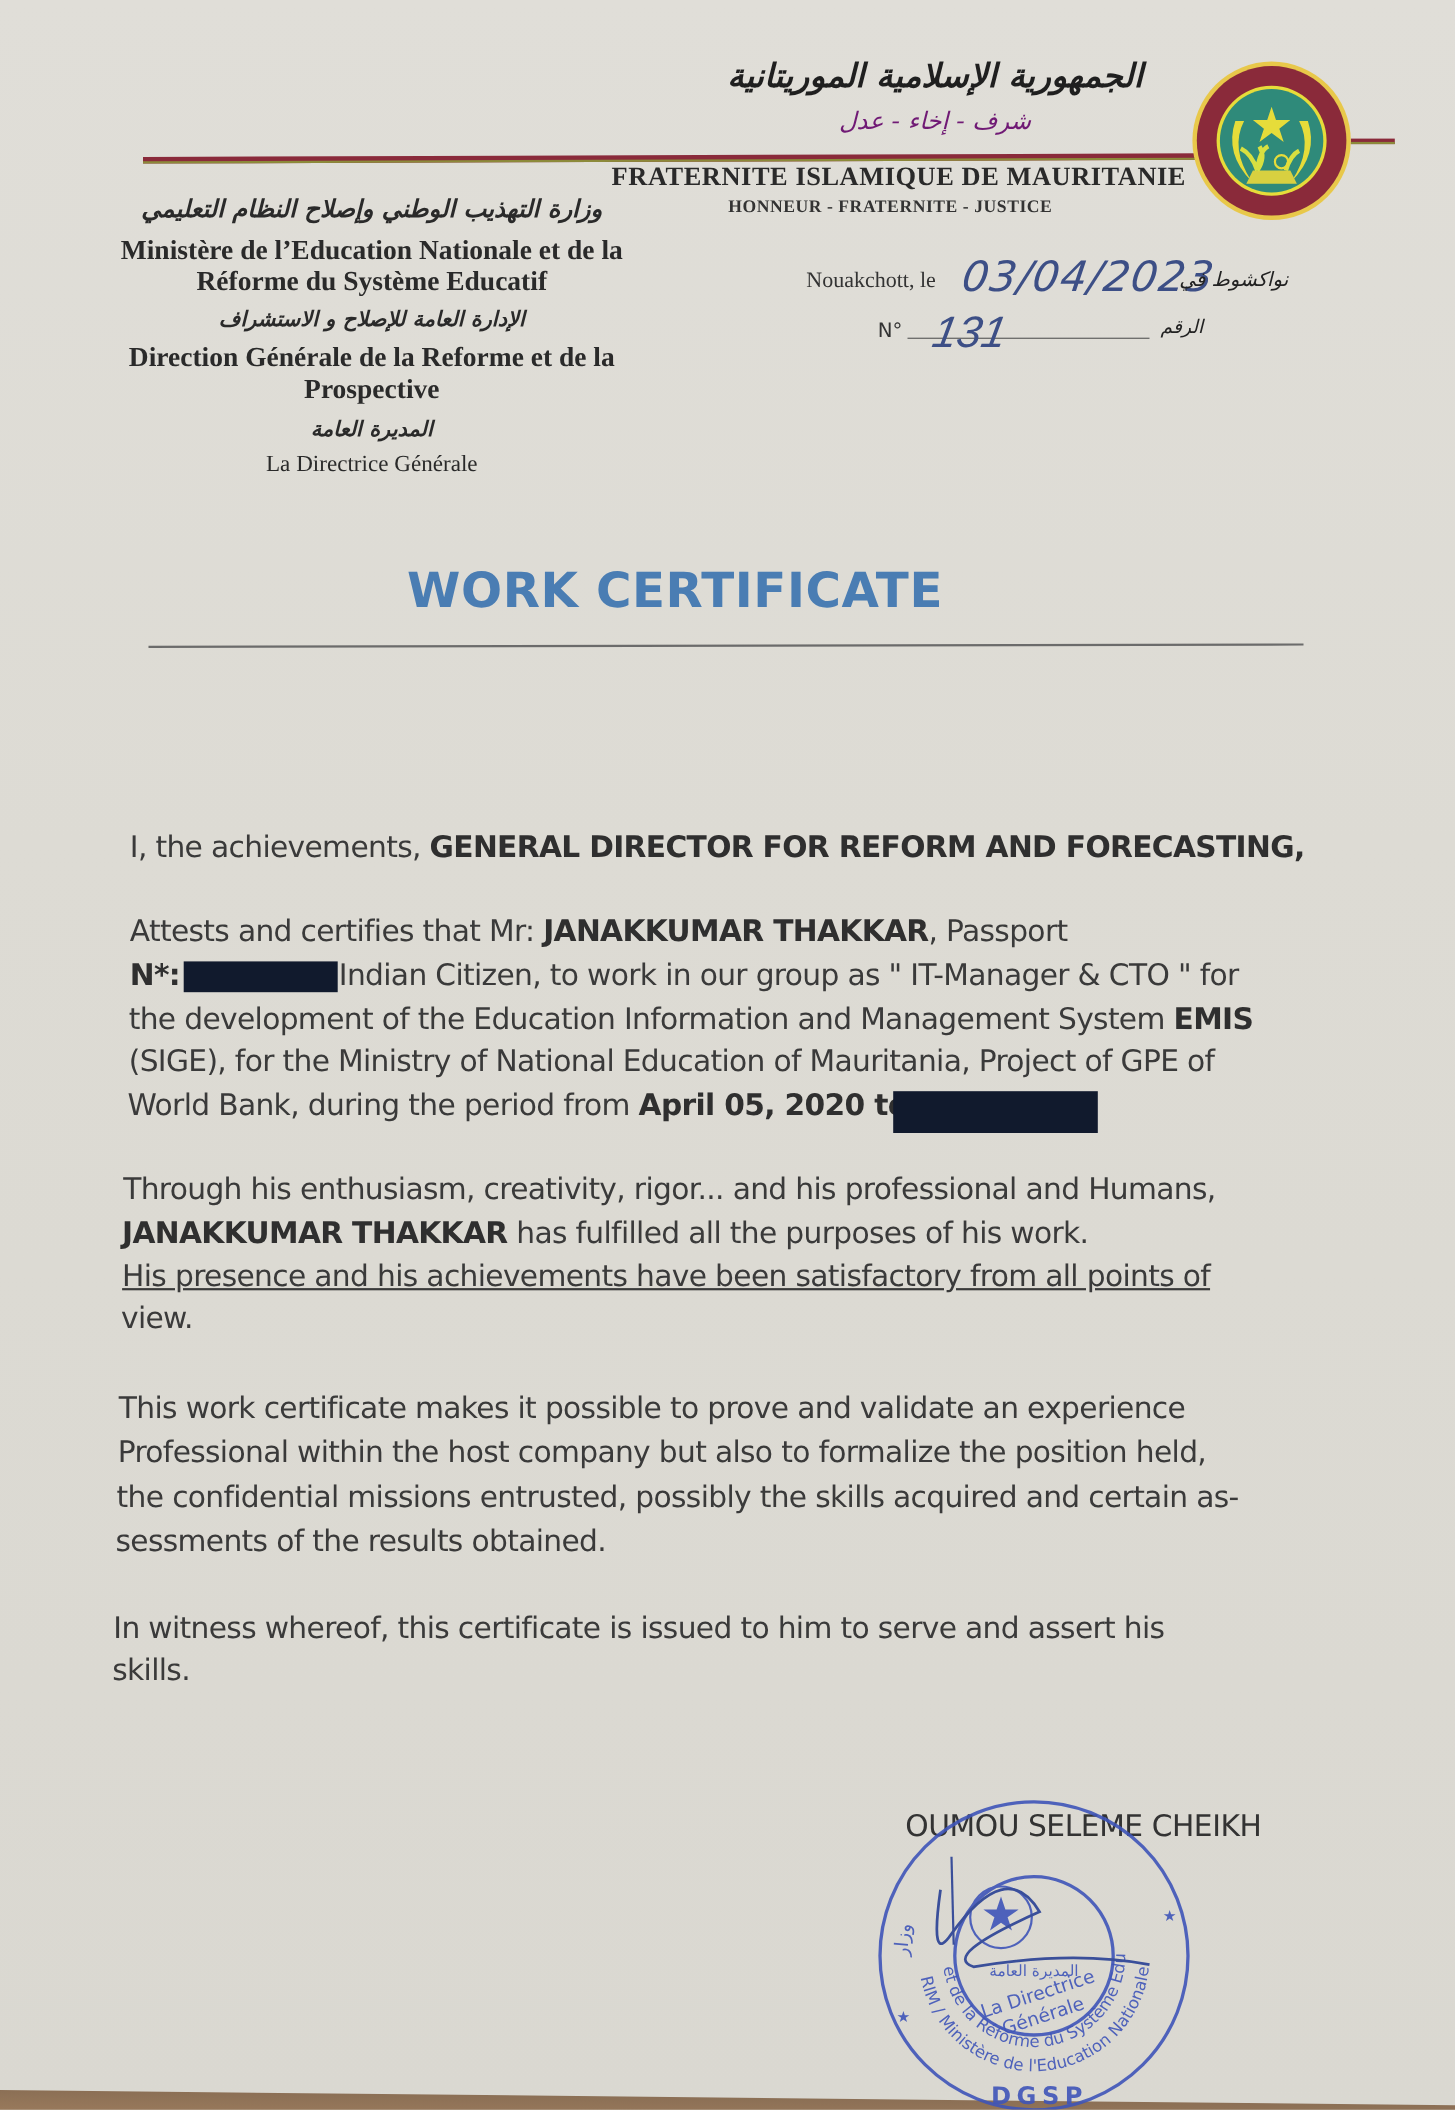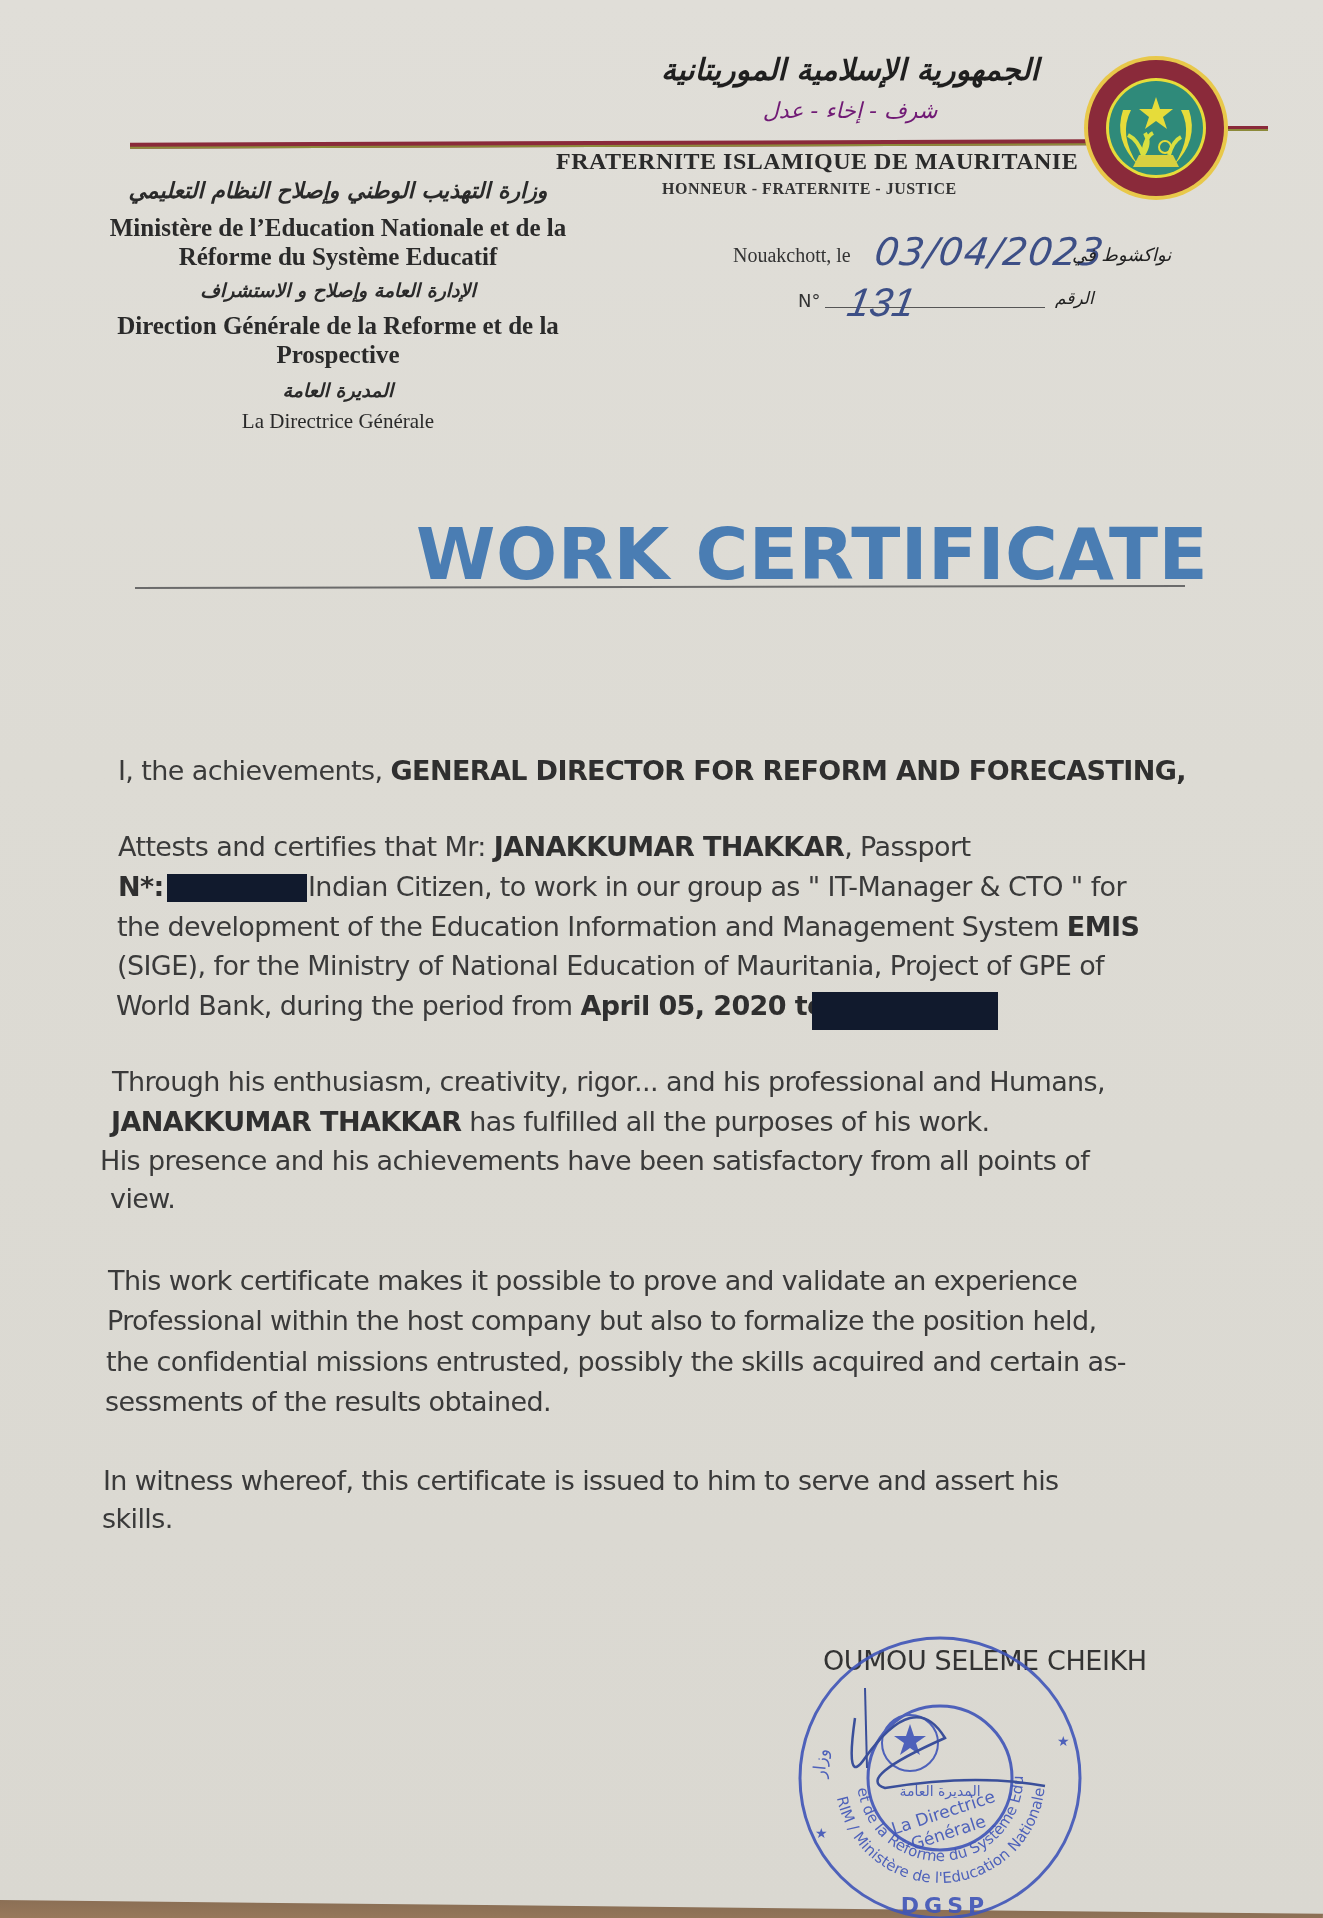--- a/index.html
+++ b/index.html
@@ -40,21 +40,21 @@
   .lb-fr2 { font-size:21px; font-weight:normal; }
 
   .nouak { left:733px; top:244px; font-size:20px; color:#333; }
   .date-hw { left:875px; top:230px; font-size:38px; color:#3d4f86; font-family:"DejaVu Sans",sans-serif; font-style:italic; transform:skewX(-8deg); letter-spacing:1px; }
   .ar-date { left:1072px; top:244px; font-size:18px; color:#222; direction:rtl; }
   .no-lbl { left:798px; top:290px; font-size:18px; color:#333; }
   .no-line { left:825px; top:307px; width:220px; height:1px; background:#555; }
   .no-hw { left:848px; top:280px; font-size:40px; color:#3d4f86; font-style:italic; transform:skewX(-10deg); }
   .ar-no { left:1055px; top:288px; font-size:17px; color:#222; direction:rtl; }
 
-  .title { left:416px; top:512px; font-size:72px; font-weight:bold; color:#4a7db3; letter-spacing:0.5px; }
+  .title { left:370px; top:512px; font-size:44px; font-weight:bold; color:#4a7db3; letter-spacing:0.5px; }
   .rule-title { left:135px; top:586px; width:1050px; height:2px; background:#6b6b6b; transform:rotate(-0.12deg); }
 
   .body-line { font-size:27px; color:#3a3a3a; font-family:"DejaVu Sans",sans-serif; letter-spacing:-0.6px; }
   .body-line b { color:#2f2f2f;text-align:center; }
   .redact { position:absolute; background:#111a2d; }
 
   .signer { left:823px; top:1645px; font-size:27px; color:#333; font-family:"DejaVu Sans",sans-serif; letter-spacing:-0.4px; }
   .stamp { position:absolute; left:795px; top:1628px; width:290px; height:290px; }
   .seal { position:absolute; left:1083px; top:55px; width:146px; height:146px; }
 </style>
@@ -83,21 +83,21 @@
   <circle cx="82" cy="92" r="6" fill="none" stroke="#e6dc3a" stroke-width="2"></circle>
 </svg>
 
 <div class="abs serif rep">FRATERNITE ISLAMIQUE DE MAURITANIE</div>
 <div class="abs serif motto-fr">HONNEUR - FRATERNITE - JUSTICE</div>
 
 <div class="abs left-block serif">
   <div class="arabic lb-ar1">وزارة التهذيب الوطني وإصلاح النظام التعليمي</div>
   <div class="lb-fr">Ministère de l’Education Nationale et de la</div>
   <div class="lb-fr">Réforme du Système Educatif</div>
-  <div class="arabic lb-ar2">الإدارة العامة وإصلاح و الاستشراف</div>
+  <div class="arabic lb-ar2">الإدارة العامة للإصلاح و الاستشراف</div>
   <div class="lb-fr">Direction Générale de la Reforme et de la</div>
   <div class="lb-fr">Prospective</div>
   <div class="arabic lb-ar3">المديرة العامة</div>
   <div class="lb-fr2">La Directrice Générale</div>
 </div>
 
 <div class="abs serif nouak">Nouakchott, le</div>
 <div class="abs date-hw">03/04/2023</div>
 <div class="abs arabic ar-date">نواكشوط في</div>
 <div class="abs sans no-lbl">N°</div>
@@ -114,21 +114,21 @@
 <div class="abs body-line" style="left:118px;top:871px;"><b>N*:</b></div>
 <div class="redact" style="left:167px;top:874px;width:140px;height:28px;"></div>
 <div class="abs body-line" style="left:308px;top:871px;">Indian Citizen, to work in our group as " IT-Manager &amp; CTO " for</div>
 <div class="abs body-line" style="left:117px;top:911px;"><span>the development of the Education Information and Management System </span><b>EMIS</b></div>
 <div class="abs body-line" style="left:117px;top:950px;">(SIGE), for the Ministry of National Education of Mauritania, Project of GPE of</div>
 <div class="abs body-line" style="left:116px;top:990px;"><span>World Bank, during the period from </span><b>April 05, 2020 to</b></div>
 <div class="redact" style="left:812px;top:992px;width:186px;height:38px;"></div>
 
 <div class="abs body-line" style="left:112px;top:1066px;">Through his enthusiasm, creativity, rigor... and his professional and Humans,</div>
 <div class="abs body-line" style="left:111px;top:1106px;"><b>JANAKKUMAR THAKKAR</b><span> has fulfilled all the purposes of his work.</span></div>
-<div class="abs body-line" style="left:100px;top:1145px;">His presence and his achievements have been satisfactory from all points of</div>
+<div class="abs body-line" style="left:111px;top:1145px;text-decoration:underline;">His presence and his achievements have been satisfactory from all points of</div>
 <div class="abs body-line" style="left:110px;top:1183px;">view.</div>
 
 <div class="abs body-line" style="left:108px;top:1265px;">This work certificate makes it possible to prove and validate an experience</div>
 <div class="abs body-line" style="left:107px;top:1305px;">Professional within the host company but also to formalize the position held,</div>
 <div class="abs body-line" style="left:106px;top:1346px;">the confidential missions entrusted, possibly the skills acquired and certain as-</div>
 <div class="abs body-line" style="left:105px;top:1386px;">sessments of the results obtained.</div>
 
 <div class="abs body-line" style="left:103px;top:1465px;">In witness whereof, this certificate is issued to him to serve and assert his</div>
 <div class="abs body-line" style="left:102px;top:1503px;">skills.</div>
 

